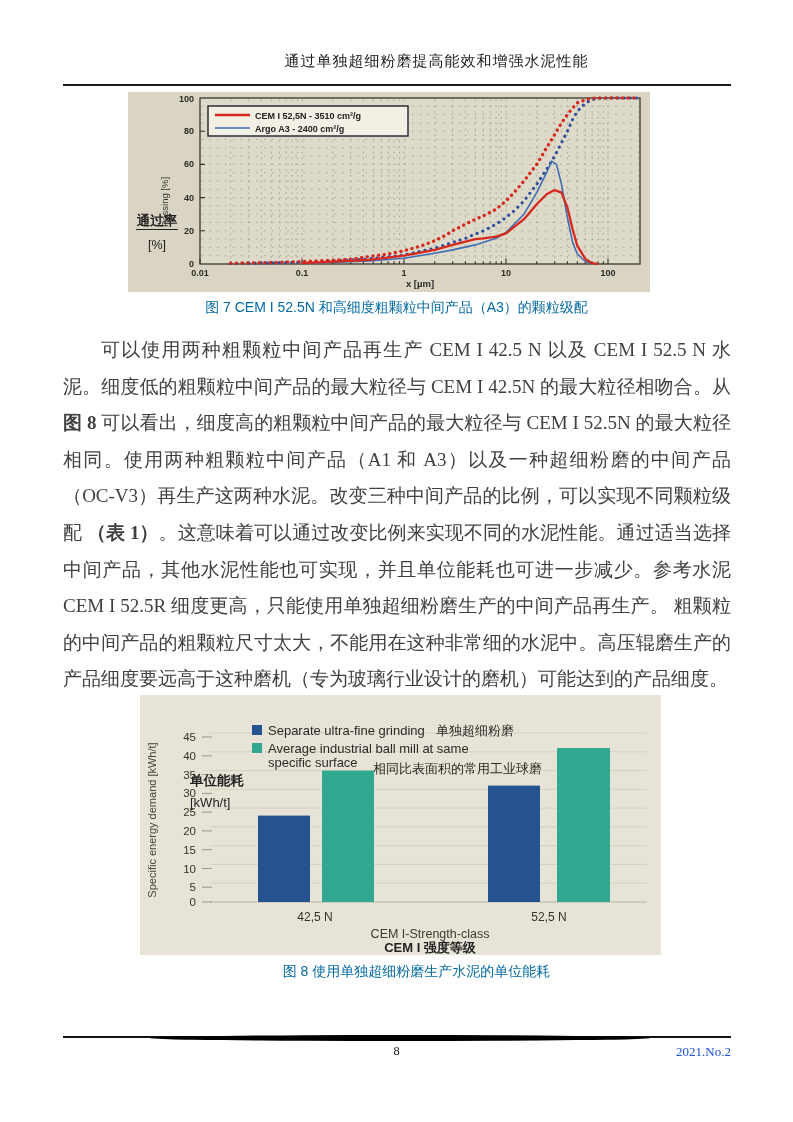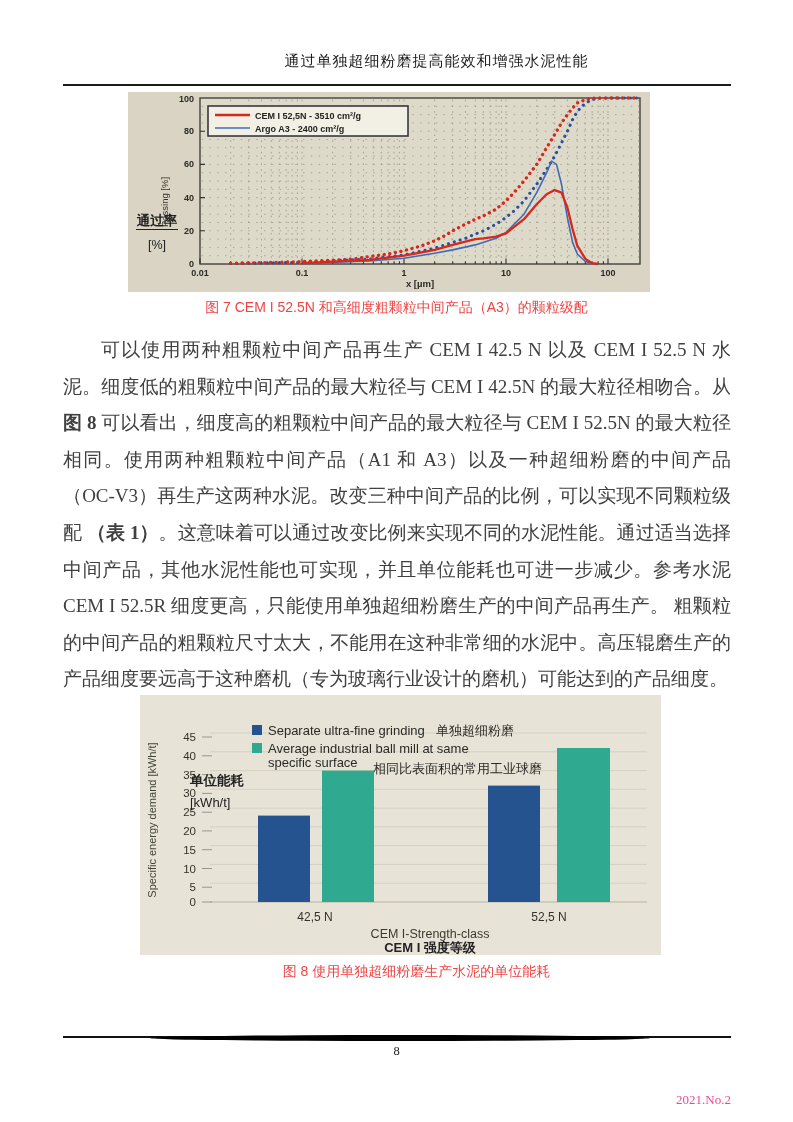--- a/index.html
+++ b/index.html
@@ -7,32 +7,32 @@
        font-family:"Liberation Serif",serif;color:#111;overflow:hidden;}
   .abs{position:absolute;}
   
   .header-title{top:52px;left:0;width:793px;text-align:center;font-size:15px;
                 letter-spacing:1px;color:#1c1c1c;margin-left:40px;}
   .header-rule{top:84px;left:63px;width:668px;height:2px;background:#1b1b1b;}
   
   .fig7{left:128px;top:92px;width:522px;height:200px;background:#d9d4c3;}
   .fig8{left:140px;top:695px;width:521px;height:260px;background:#0369a1;}
   .caption{left:0;width:793px;text-align:center;
-           font-family:"Liberation Sans",sans-serif;font-size:14px;color:#ef4444;}
+           font-family:"Liberation Sans",sans-serif;font-size:14px;color:#0369a1;}
   .cap7{top:299px;}
   .cap8{top:963px;padding-left:20px;}
   
   .body-text{left:63px;top:332px;width:668px;font-size:19px;line-height:36.6px;
              text-align:justify;text-indent:2em;color:#404040;}
   .body-text b{font-weight:700;}
   
   .footer-thin{top:1036px;left:63px;width:668px;height:1.5px;background:#111;}
   .footer-lens{top:1034.5px;left:150px;width:500px;height:6px;background:#000;border-radius:50%;}
   .footer-page{top:1044px;left:0;width:793px;text-align:center;font-size:12.5px;color:#222;}
-  .footer-issue{top:1092px;right:62px;font-size:13px;color:#ec4899;}
+  .footer-issue{top:1044px;right:62px;font-size:13px;color:#1d4ed8;}
   svg text{font-family:"Liberation Sans",sans-serif;}
 </style>
 </head>
 <body>
 
 <div class="abs header-title">通过单独超细粉磨提高能效和增强水泥性能</div>
 <div class="abs header-rule"></div>
 
 <div class="abs fig7">
 <svg width="522" height="200" viewBox="0 0 522 200">

